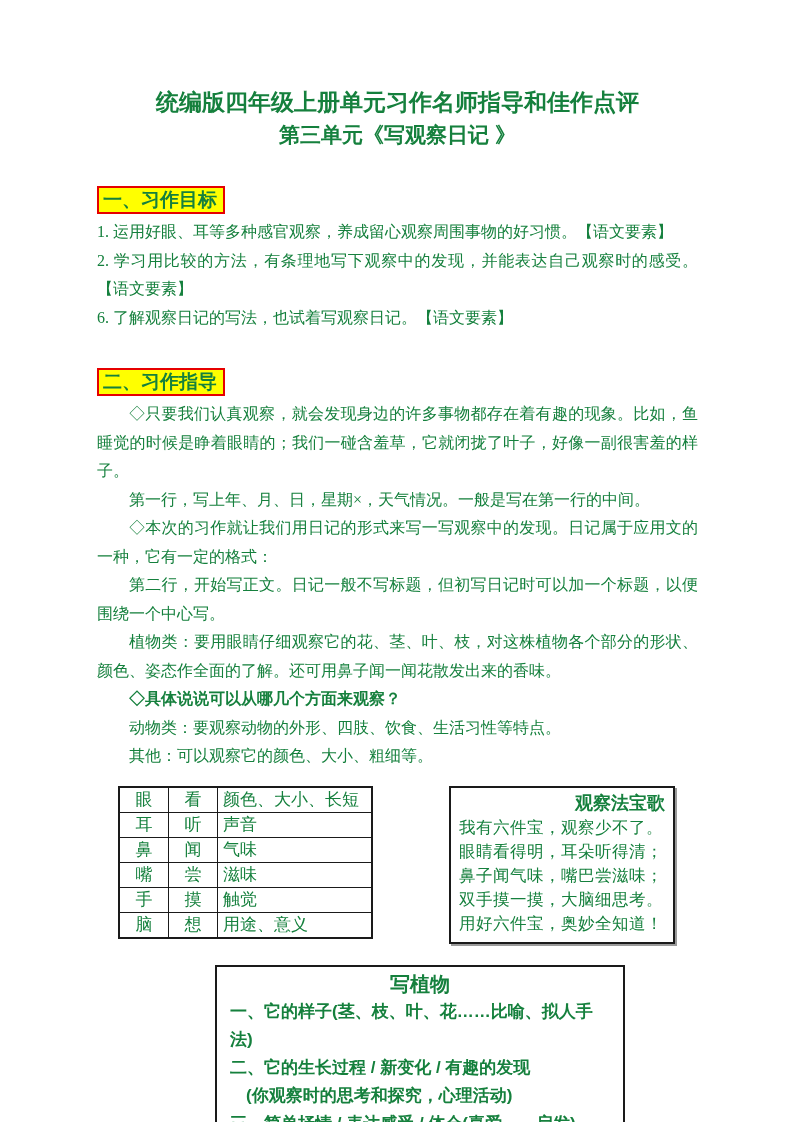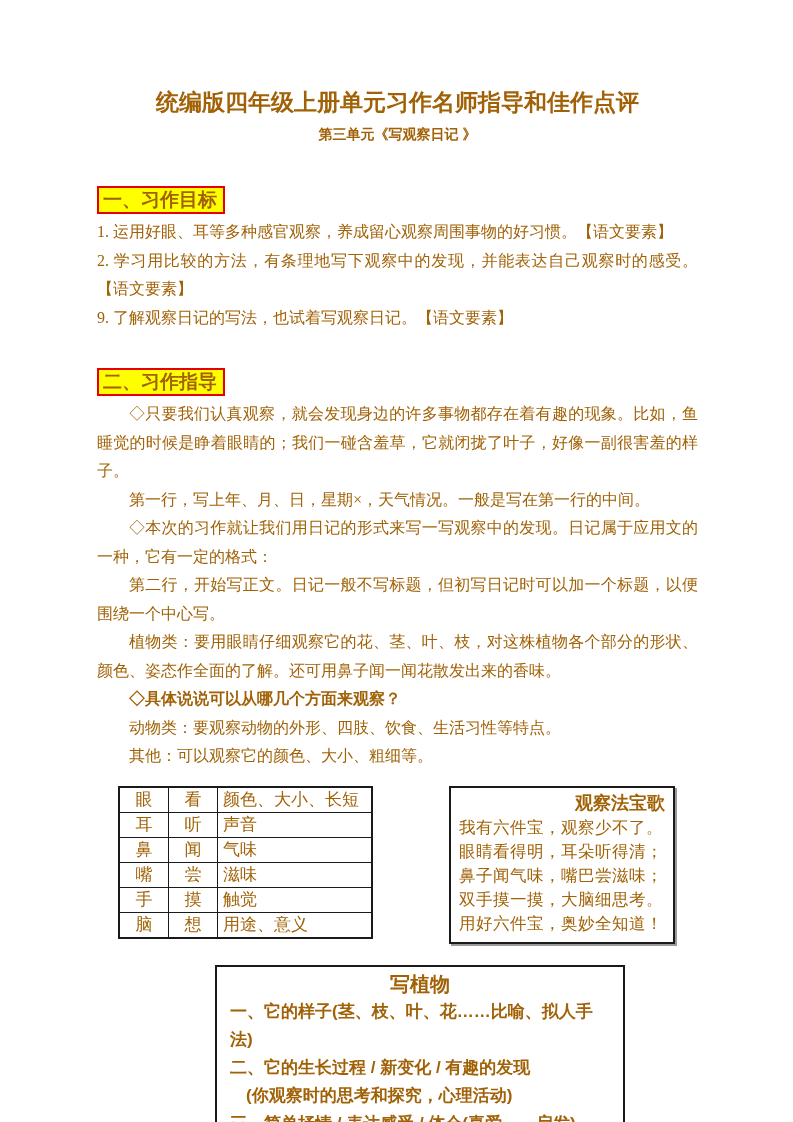--- a/index.html
+++ b/index.html
@@ -2,40 +2,40 @@
 <html><head>
 <meta charset="utf-8">
 <style>
   html,body { margin:0; padding:0; background:#e8e8e8; }
   .page {
     position:relative;
     width:793px; height:1122px;
     margin:0 auto;
     background:#ffffff;
     font-family:"Liberation Serif", serif;
-    color:#a16207;
+    color:#15803d;
     overflow:hidden;
   }
   .content {
     position:absolute;
     left:97px; top:86px;
     width:601px;
   }
   .doc-title {
     font-family:"Liberation Sans", sans-serif;
     font-weight:bold;
     font-size:23px;
     line-height:33px;
     text-align:center;
     margin:0;
   }
   .doc-subtitle {
     font-family:"Liberation Sans", sans-serif;
     font-weight:bold;
-    font-size:14px;
+    font-size:21px;
     line-height:31px;
     text-align:center;
     margin:0 0 4px 0;
   }
   .hl-heading {
     display:inline-block;
     background:#ffff00;
     border:2px solid #e60000;
     font-family:"Liberation Sans", sans-serif;
     font-weight:bold;
@@ -117,21 +117,21 @@
   <div class="content">
 
     <h1 class="doc-title">统编版四年级上册单元习作名师指导和佳作点评</h1>
     <h2 class="doc-subtitle">第三单元《写观察日记 》</h2>
 
     <div class="heading-row">
       <span class="hl-heading">一、习作目标</span>
     </div>
     <p class="body">1. 运用好眼、耳等多种感官观察，养成留心观察周围事物的好习惯。【语文要素】</p>
     <p class="body">2. 学习用比较的方法，有条理地写下观察中的发现，并能表达自己观察时的感受。【语文要素】</p>
-    <p class="body">9. 了解观察日记的写法，也试着写观察日记。【语文要素】</p>
+    <p class="body">6. 了解观察日记的写法，也试着写观察日记。【语文要素】</p>
 
     <div class="heading-row">
       <span class="hl-heading">二、习作指导</span>
     </div>
     <p class="body indent">◇只要我们认真观察，就会发现身边的许多事物都存在着有趣的现象。比如，鱼睡觉的时候是睁着眼睛的；我们一碰含羞草，它就闭拢了叶子，好像一副很害羞的样子。</p>
     <p class="body indent">第一行，写上年、月、日，星期×，天气情况。一般是写在第一行的中间。</p>
     <p class="body indent">◇本次的习作就让我们用日记的形式来写一写观察中的发现。日记属于应用文的一种，它有一定的格式：</p>
     <p class="body indent">第二行，开始写正文。日记一般不写标题，但初写日记时可以加一个标题，以便围绕一个中心写。</p>
     <p class="body indent">植物类：要用眼睛仔细观察它的花、茎、叶、枝，对这株植物各个部分的形状、颜色、姿态作全面的了解。还可用鼻子闻一闻花散发出来的香味。</p>
     <p class="body indent bold">◇具体说说可以从哪几个方面来观察？</p>

